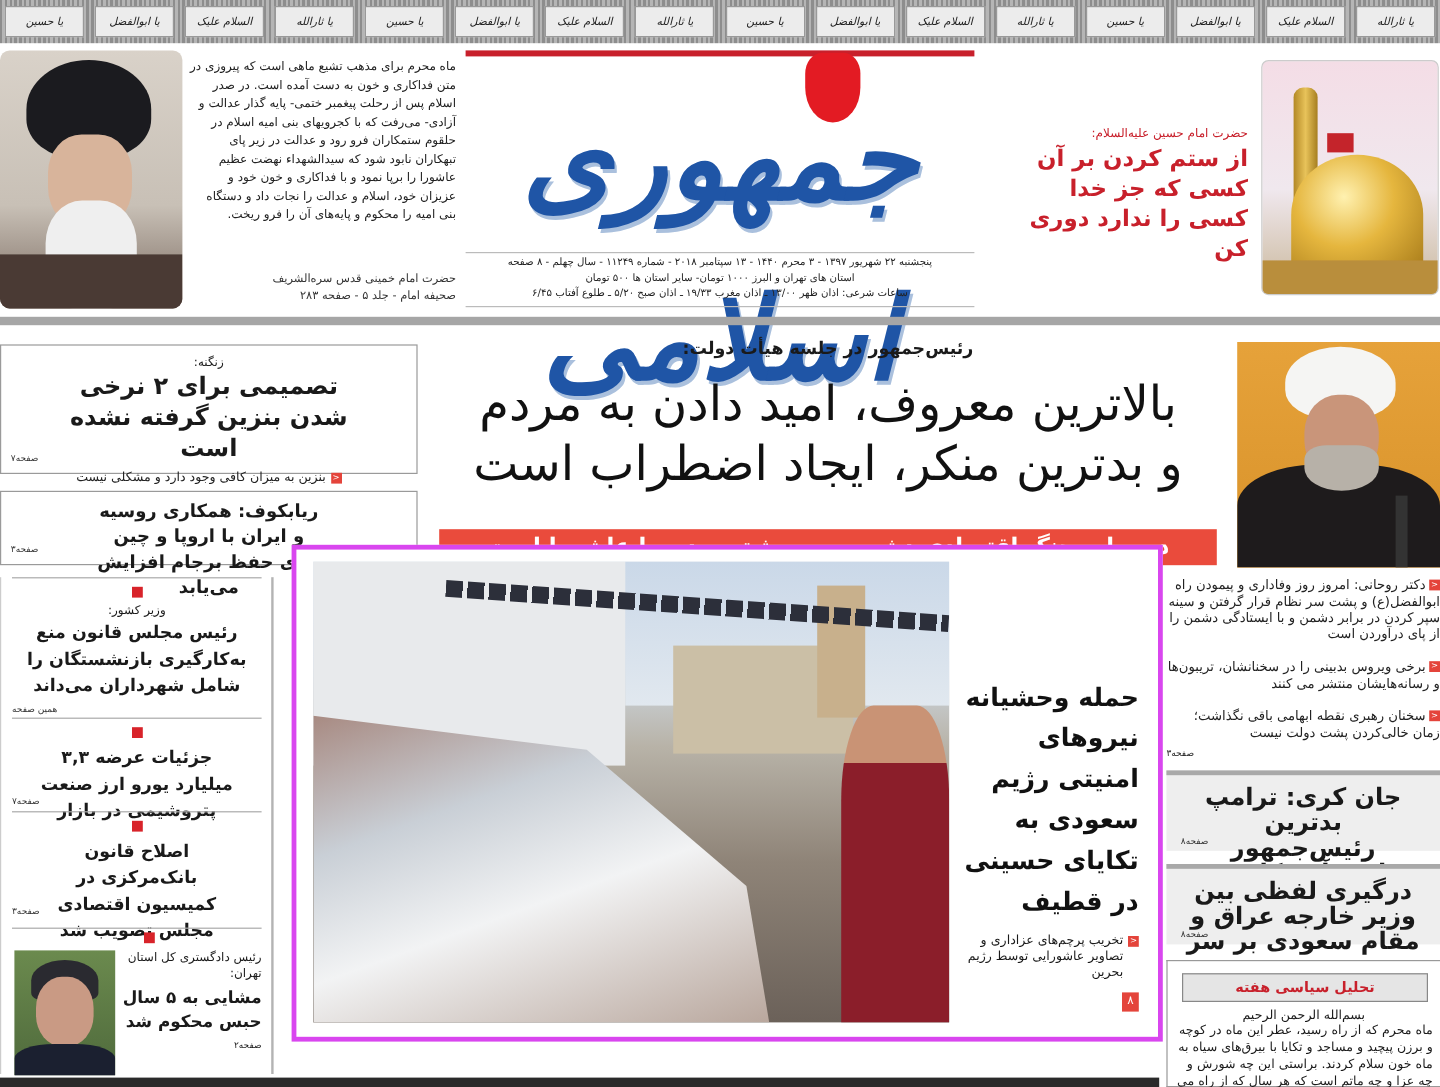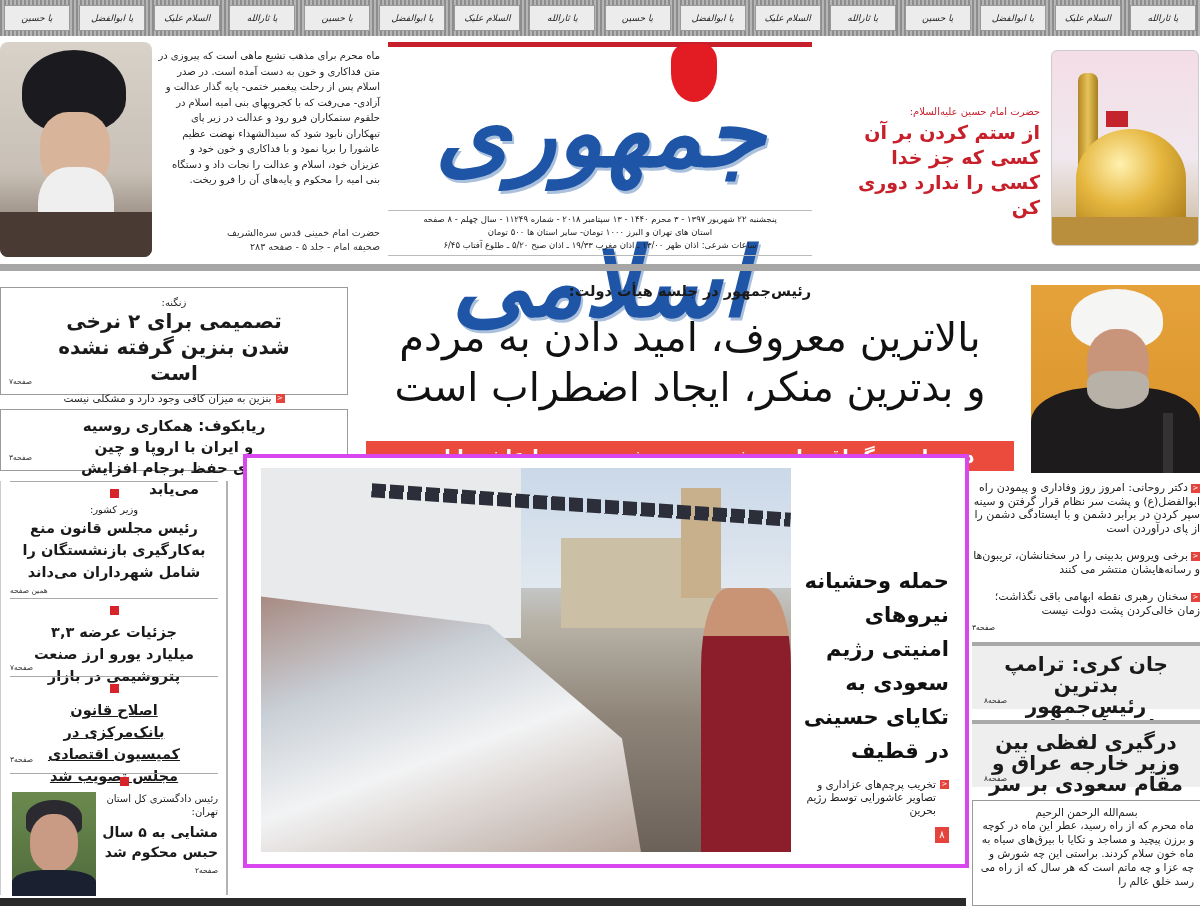--- a/index.html
+++ b/index.html
@@ -213,21 +213,21 @@
   <div class="sq"></div>
   <div class="kicker">وزیر کشور:</div>
   <div class="hl" style="padding:0 12px;">رئیس مجلس قانون منع به‌کارگیری بازنشستگان را شامل شهرداران می‌داند</div>
   <div class="pg" style="bottom:-4px;">همین صفحه</div>
 </div>
 <div class="lc-item" style="top:598px;height:72px;">
   <div class="sq"></div>
   <div class="hl" style="padding:4px 20px 0;">جزئیات عرضه ۳,۳ میلیارد یورو ارز صنعت پتروشیمی در بازار</div>
   <div class="pg" style="bottom:-2px;">صفحه۷</div>
 </div>
-<div class="lc-item" style="top:676px;height:86px;text-decoration:underline;">
+<div class="lc-item" style="top:676px;height:86px;">
   <div class="sq"></div>
   <div class="hl" style="padding:4px 24px 0;">اصلاح قانون بانک‌مرکزی در کمیسیون اقتصادی مجلس تصویب شد</div>
   <div class="pg" style="bottom:-2px;">صفحه۳</div>
 </div>
 <div class="lc-photo-item">
   <div class="sq"></div>
   <div class="masha">
       <div class="hair"></div>
       <div class="face"></div>
       <div class="suit"></div>
@@ -276,17 +276,18 @@
   <div class="hl" style="padding:0 30px;">جان کری: ترامپ بدترین رئیس‌جمهور تاریخ آمریکاست</div>
   <div class="pg">صفحه۸</div>
 </div>
 <div class="gbox gbox2">
   <div class="hl" style="padding:0 14px;">درگیری لفظی بین وزیر خارجه عراق و مقام سعودی بر سر یمن</div>
   <div class="pg">صفحه۸</div>
 </div>
 
 <div class="pinkblock"></div>
 <div class="analysis">
+  <div class="title">تحلیل سیاسی هفته</div>
   <div class="bism">بسم‌الله الرحمن الرحیم</div>
   <div class="body">ماه محرم که از راه رسید، عطر این ماه در کوچه و برزن پیچید و مساجد و تکایا با بیرق‌های سیاه به ماه خون سلام کردند. براستی این چه شورش و چه عزا و چه ماتم است که هر سال که از راه می رسد خلق عالم را</div>
 </div>
 
 <div class="bottom-rule"></div>
 
 </body></html>

